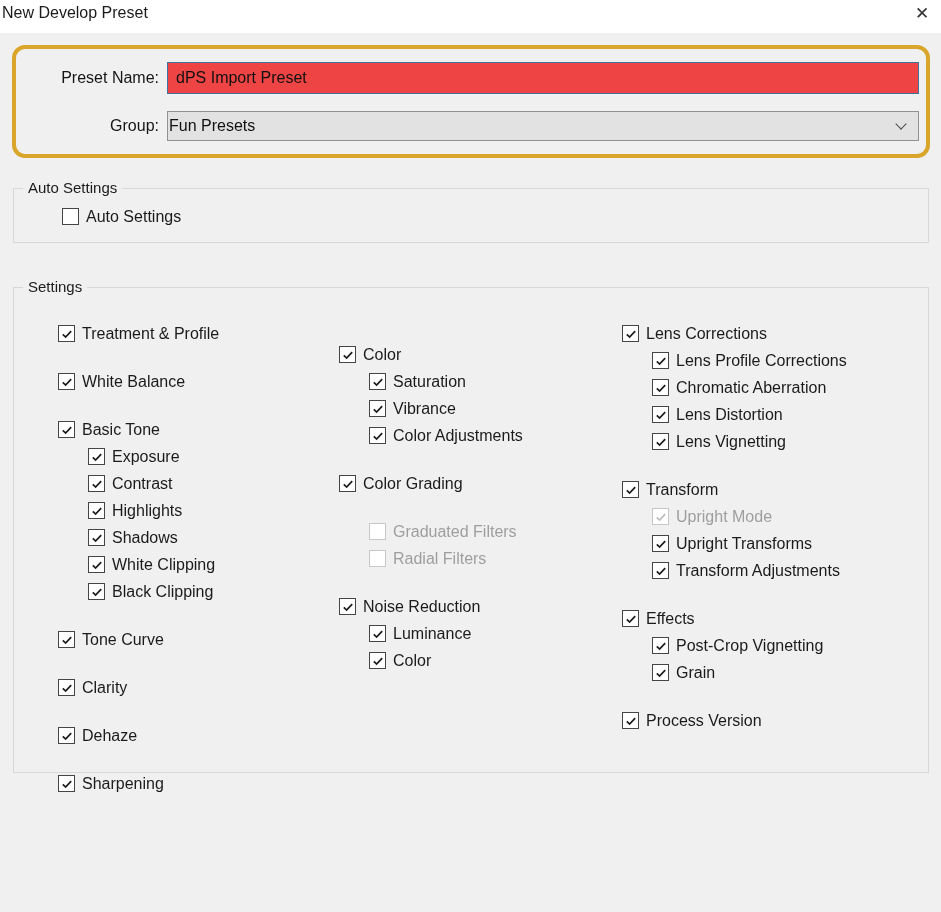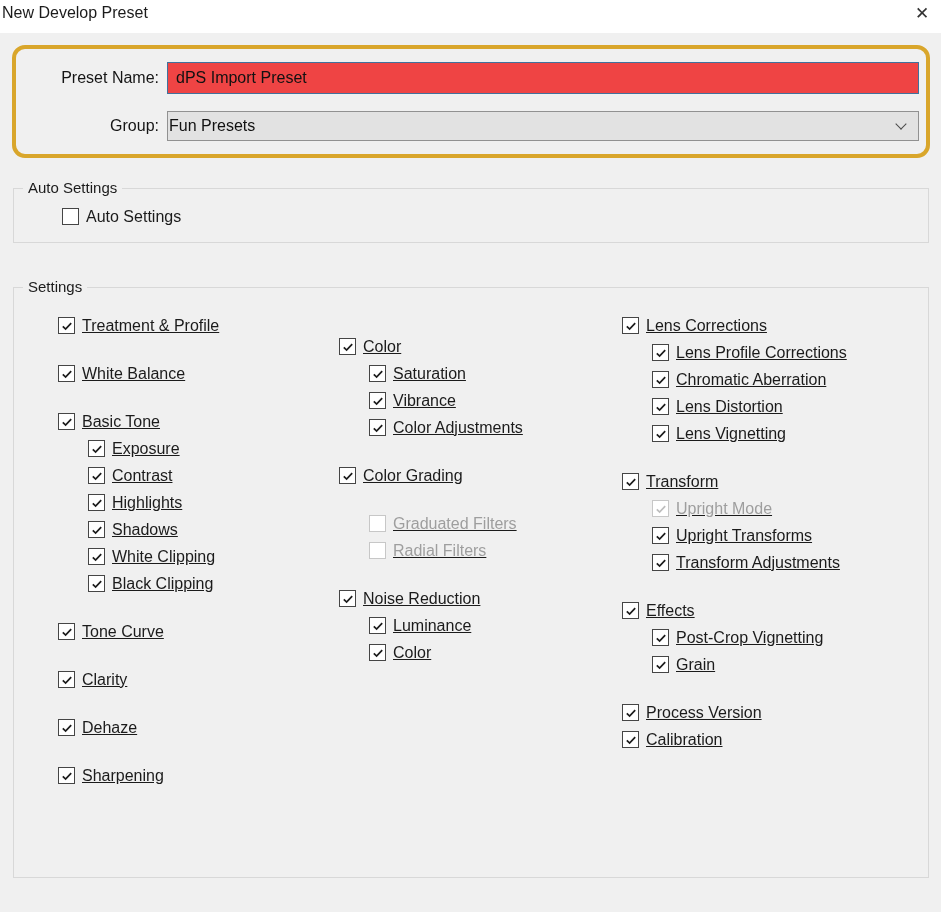--- a/index.html
+++ b/index.html
@@ -47,38 +47,38 @@
     border-right:1.6px solid #4a4a4a;border-bottom:1.6px solid #4a4a4a;
     transform:rotate(45deg);
   }
   
   .groupbox{position:absolute;box-sizing:border-box;border:1px solid #d8d8d8;}
   .legend{
     position:absolute;top:-10px;left:9px;background:#f0f0f0;
     padding:0 5px;font-size:15px;color:#1b1b1b;line-height:18px;white-space:nowrap;
   }
   .auto-box{left:13px;top:155px;width:916px;height:55px;}
-  .settings-box{left:13px;top:254px;width:916px;height:591px;}
+  .settings-box{left:13px;top:254px;width:916px;height:486px;}
   
   .row{height:27px;display:flex;align-items:center;}
   .row.indent{margin-left:30px;}
   .cb{
     width:17px;height:17px;box-sizing:border-box;flex:none;
     border:1px solid #454545;background:#ffffff;color:#1c1c1c;
     display:flex;align-items:center;justify-content:center;cursor:pointer;
   }
   .lbl{margin-left:7px;font-size:16px;white-space:nowrap;}
   .row.disabled .cb{border-color:#c7c7c7;cursor:default;}
   .row.disabled{color:#9e9e9e;}
   .row.disabled .cb{color:#bdbdbd;}
   .row.disabled .lbl{color:#9e9e9e;}
   .auto-row{position:absolute;left:48px;top:14px;}
   
   .cols{position:absolute;top:16px;left:0;right:0;}
-  .col{position:absolute;top:8px;width:295px;text-decoration:underline;}
+  .col{position:absolute;top:16px;width:295px;}
   .col1{left:44px;}
   .col2{left:325px;padding-top:21px;}
   .col3{left:608px;}
   .group + .group{margin-top:21px;}
 </style>
 </head>
 <body>
 
 <div class="titlebar">
   <span class="title">New Develop Preset</span>
@@ -419,26 +419,18 @@
           </div>
           <div class="group">
             <div class="row">
               <span class="cb">
                 <svg viewBox="0 0 12 12" width="12" height="12">
                   <path d="M1.8 6.4 L4.6 9.1 L10.2 3.1" fill="none" stroke="currentColor" stroke-width="1.7"></path>
                 </svg>
               </span>
               <span class="lbl">Process Version</span>
             </div>
-            <div class="row">
-              <span class="cb">
-                <svg viewBox="0 0 12 12" width="12" height="12">
-                  <path d="M1.8 6.4 L4.6 9.1 L10.2 3.1" fill="none" stroke="currentColor" stroke-width="1.7"></path>
-                </svg>
-              </span>
-              <span class="lbl">Calibration</span>
-            </div>
           </div>
         </div>
       </div>
   </div>
 
 </div>
 
 </body></html>

